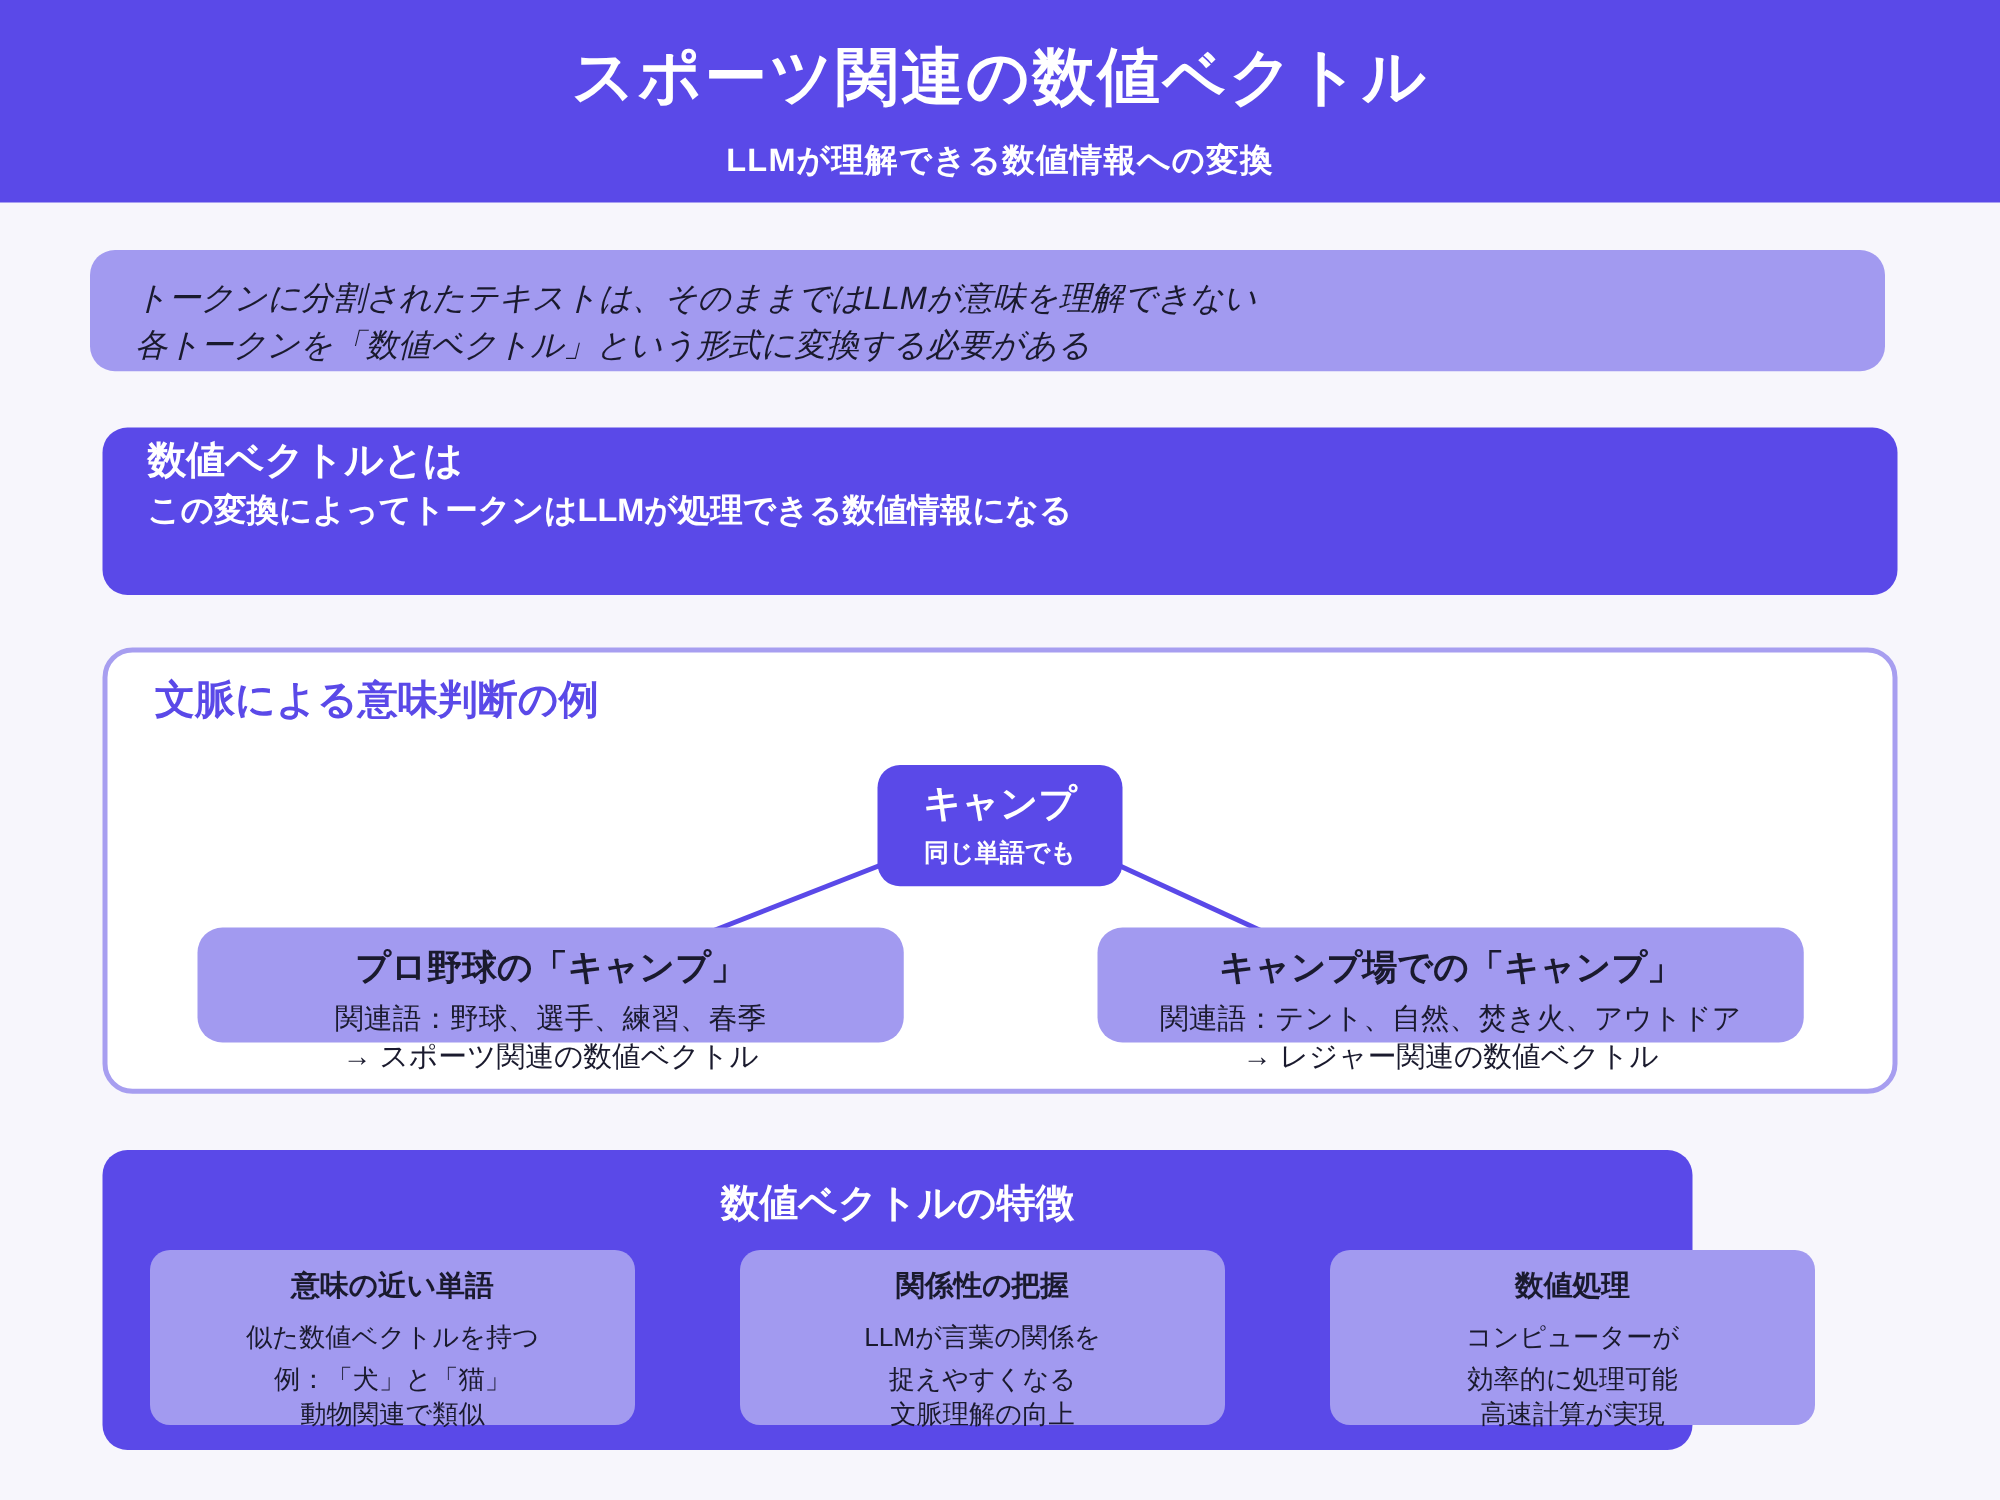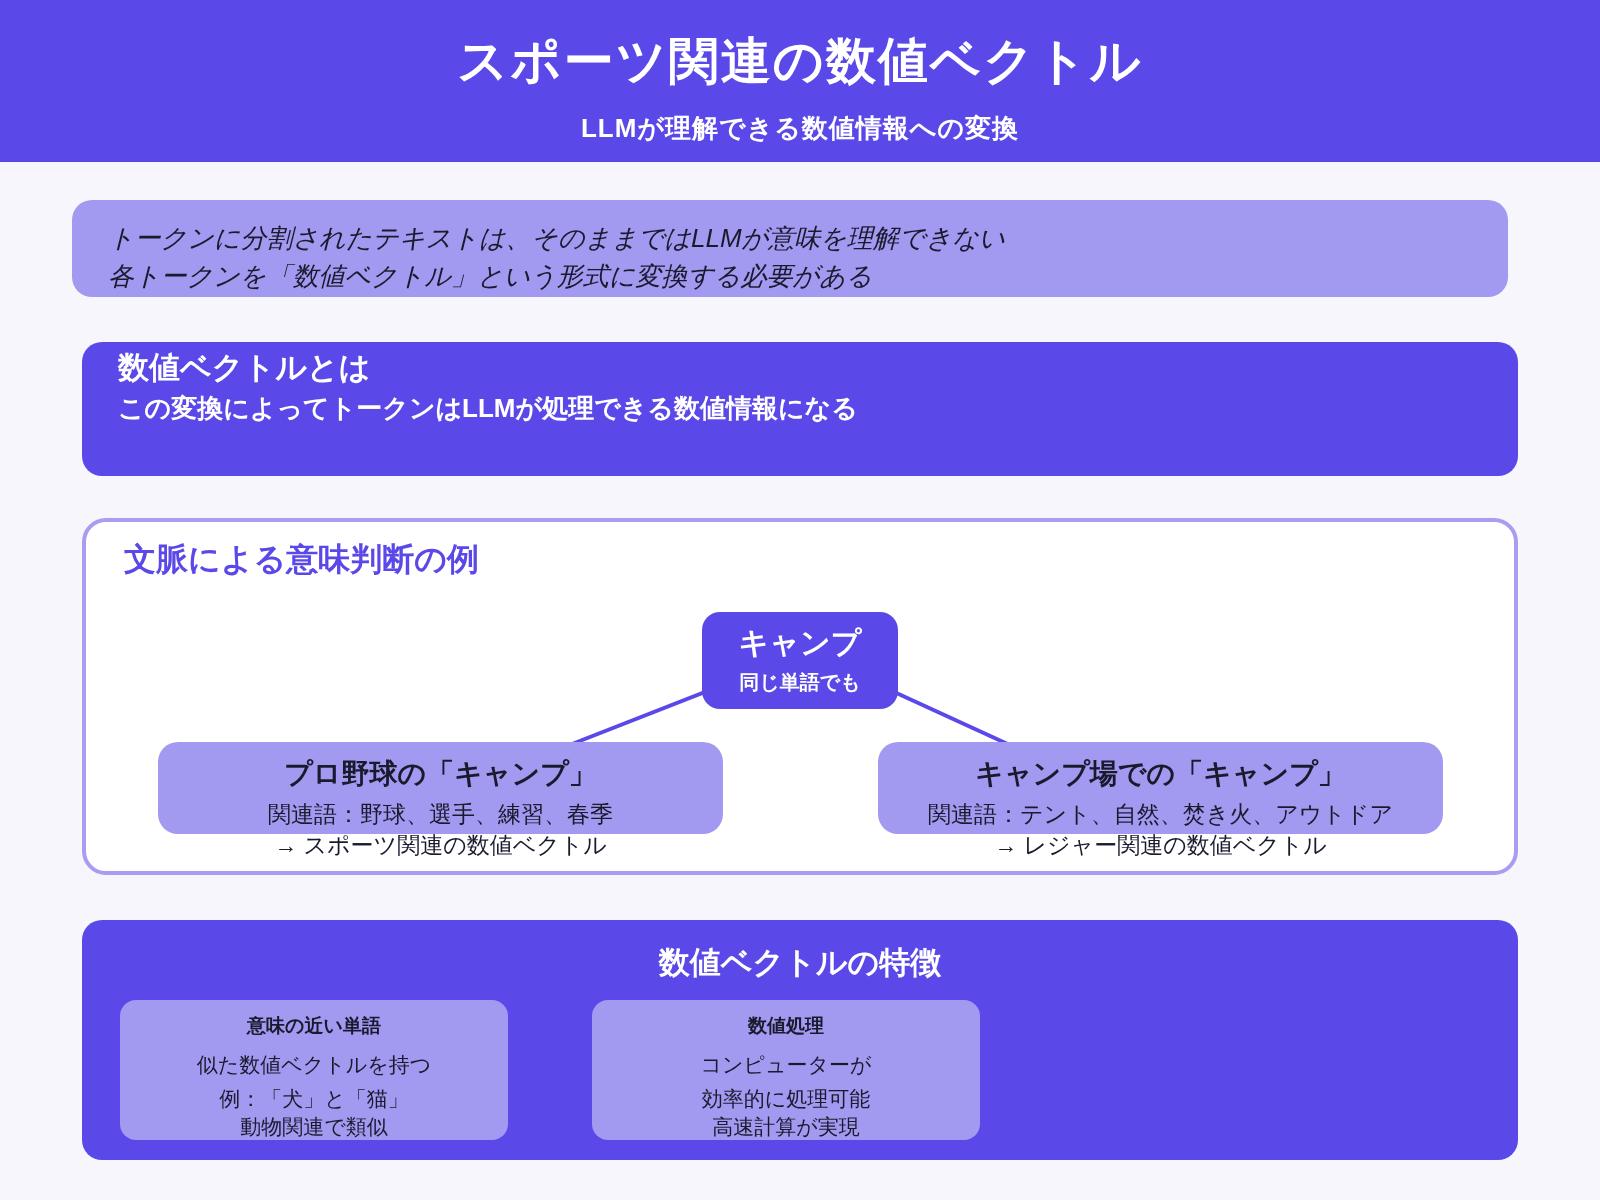--- a/index.html
+++ b/index.html
@@ -70,33 +70,33 @@
     padding-top:13px;
   }
   .context-card.left{left:72px;}
   .context-card.right{left:792px;}
   .context-card-title{font-size:28px;font-weight:bold;color:var(--text-dark);}
   .context-card-line{font-size:23px;color:var(--text-dark);margin-top:7px;line-height:28px;}
   .context-card-line + .context-card-line{margin-top:3px;}
 
   
   .features-box{
-    position:absolute;left:82px;top:920px;width:1436px;height:240px;
+    position:absolute;left:82px;top:920px;width:1272px;height:240px;
     background:var(--primary);border-radius:20px;color:var(--text-white);
   }
   .features-title{text-align:center;font-size:31px;font-weight:bold;padding-top:22px;}
   .features-cards{
     position:absolute;left:0;top:80px;width:1436px;
     display:flex;justify-content:flex-start;gap:84px;padding-left:38px;
   }
   .feature-card{
     width:388px;height:140px;background:var(--primary-light);border-radius:16px;
     color:var(--text-dark);text-align:center;padding-top:13px;
   }
-  .feature-card-title{font-size:19px;font-weight:bold;}
+  .feature-card-title{font-size:23px;font-weight:bold;}
   .feature-card-p1{font-size:21px;margin-top:12px;}
   .feature-card-p2{font-size:21px;line-height:28px;margin-top:6px;}
 </style>
 </head>
 <body>
 
 <div class="stage">
 
   <header class="header">
     <div class="header-title">スポーツ関連の数値ベクトル</div>
@@ -145,20 +145,28 @@
 
       <div class="feature-card">
         <div class="feature-card-title">意味の近い単語</div>
         <div class="feature-card-p1">似た数値ベクトルを持つ</div>
         <div class="feature-card-p2">
           <div>例：「犬」と「猫」</div>
           <div>動物関連で類似</div>
         </div>
       </div>
 
+      <div class="feature-card">
+        <div class="feature-card-title">関係性の把握</div>
+        <div class="feature-card-p1">LLMが言葉の関係を</div>
+        <div class="feature-card-p2">
+          <div>捉えやすくなる</div>
+          <div>文脈理解の向上</div>
+        </div>
+      </div>
 
       <div class="feature-card">
         <div class="feature-card-title">数値処理</div>
         <div class="feature-card-p1">コンピューターが</div>
         <div class="feature-card-p2">
           <div>効率的に処理可能</div>
           <div>高速計算が実現</div>
         </div>
       </div>
 

